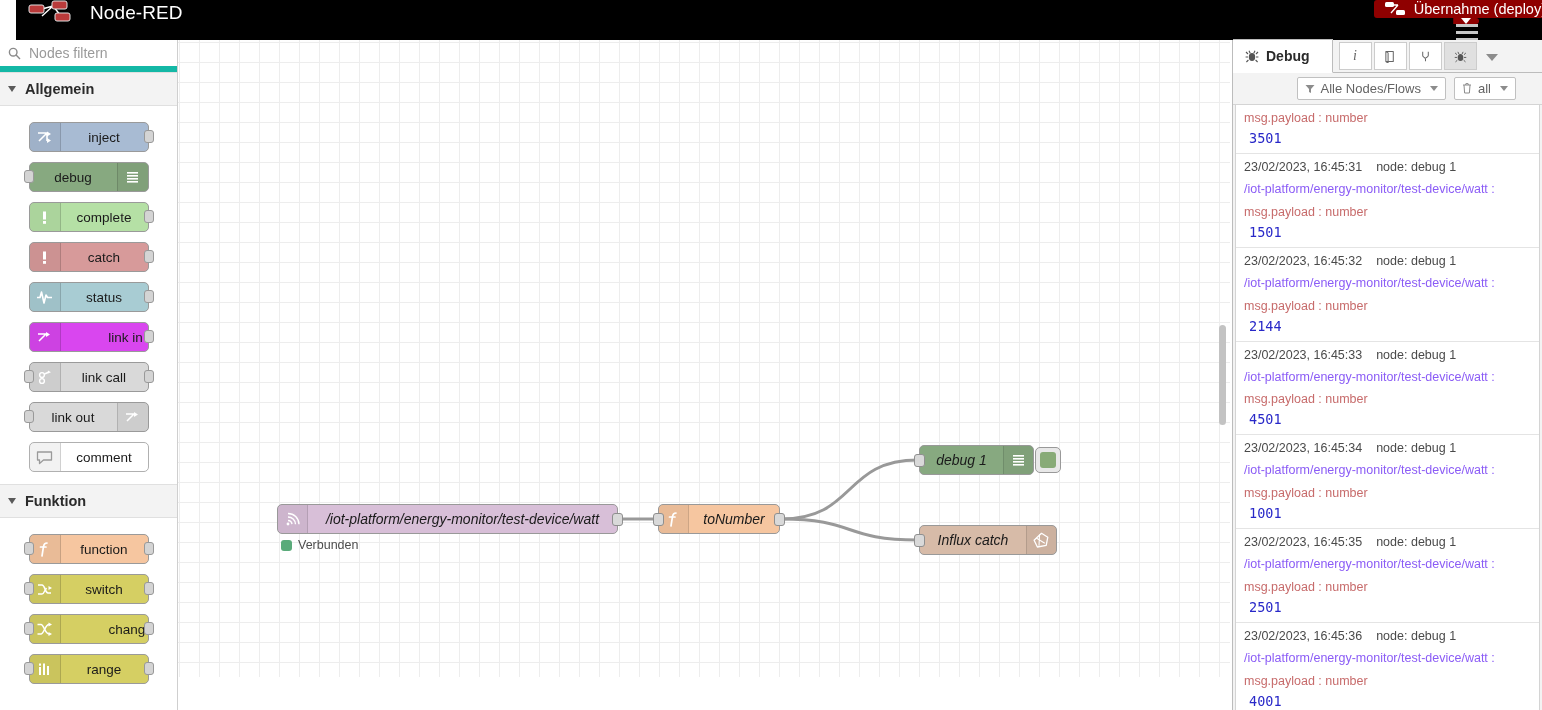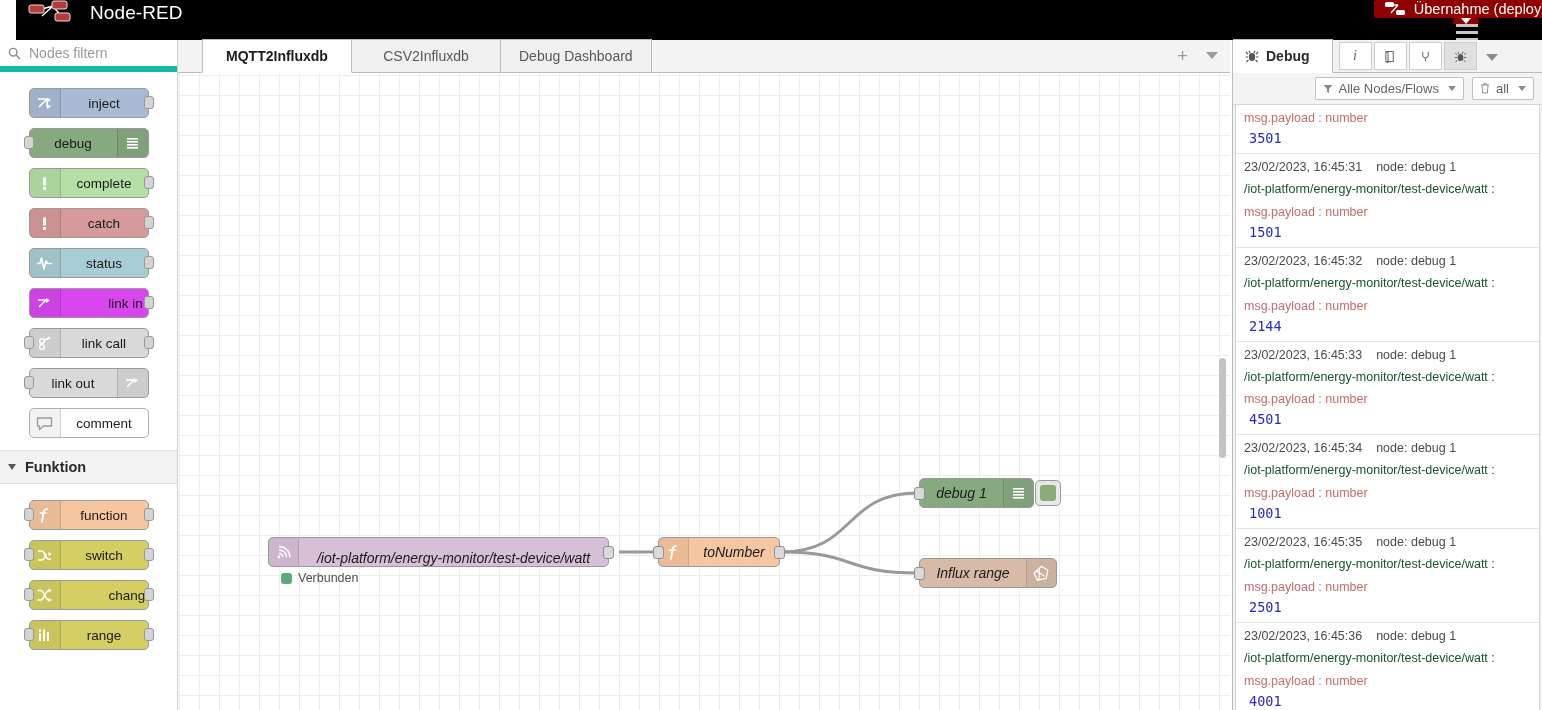--- a/index.html
+++ b/index.html
@@ -211,21 +211,21 @@
     margin-bottom: 2px;
   }
   .sb-ibtn.active { background: #e0e0e0; }
   .sb-caret {
     width: 0; height: 0; border-left: 6px solid transparent;
     border-right: 6px solid transparent; border-top: 7px solid #8c8c8c;
     margin: 0 0 11px 7px; cursor: pointer;
   }
   .sb-toolbar {
     height: 32px; display: flex; align-items: center; justify-content: flex-end;
-    gap: 8px; padding-right: 8px; background: #f3f3f3;
+    gap: 8px; padding-right: 26px; background: #f3f3f3;
     border-bottom: 1px solid #d4d4d4;
   }
   .tb-select {
     height: 23px; border: 1px solid #c0c0c0; background: #fff;
     display: flex; align-items: center; gap: 6px; padding: 0 7px;
     font-size: 13px; color: #636363; border-radius: 2px; cursor: pointer;
   }
   .tb-caret {
     width: 0; height: 0; border-left: 4.5px solid transparent;
     border-right: 4.5px solid transparent; border-top: 5.5px solid #8c8c8c;
@@ -237,21 +237,21 @@
     margin: 0 2px;
   }
   .dbg-msg {
     border-bottom: 1px solid #e4e4e4; padding: 6px 8px 7px 8px;
   }
   .dbg-meta {
     font-size: 12.5px; color: #4a4a4a; margin-bottom: 6px;
     display: flex; gap: 14px;
   }
   .dbg-topic {
-    font-size: 12.5px; color: #14532d; margin-bottom: 6px; line-height: 1.5;
+    font-size: 12.5px; color: #8b5cf6; margin-bottom: 6px; line-height: 1.5;
   }
   .dbg-prop { font-size: 12.5px; color: #c76b6b; margin-bottom: 5px; }
   .dbg-val {
     font-family: "DejaVu Sans Mono", monospace; font-size: 13.5px;
     color: #2828c8; padding-left: 5px;
   }
 </style>
 </head>
 <body>
 
@@ -289,20 +289,24 @@
 
   <div class="palette">
     <div class="palette-search">
       <svg class="search-ico" width="13" height="13" viewBox="0 0 13 13">
         <circle cx="5.2" cy="5.2" r="3.8" fill="none" stroke="#8a8a8a" stroke-width="1.4"></circle>
         <line x1="8.1" y1="8.1" x2="12" y2="12" stroke="#8a8a8a" stroke-width="1.4"></line>
       </svg>
       <input class="search-inp" type="text" placeholder="Nodes filtern" style="">
     </div>
     <div id="palette-body">
+        <div class="cat-header">
+          <span class="cat-caret"></span>
+                 <span class="cat-title">Allgemein</span>
+        </div>
         <div class="pal-list">
           <div class="pal-node" style="background: rgb(168, 187, 211);">
             <span class="pn-icon left">
               <svg width="17" height="17" viewBox="0 0 17 17">
                 <path d="M2 4 L11 4 M11 4 L3 12 M11 4 L11 12" stroke="#ffffff" stroke-width="1.6" fill="none"></path>
                 <path d="M11 2.5 L15 5 L11 7.5 Z" fill="#ffffff"></path>
                 <path d="M11 9 L15 11.5 L11 14 Z" fill="#ffffff"></path>
               </svg>
             </span>
             <span class="pn-label">inject</span>
@@ -443,46 +447,28 @@
             </span>
             <span class="pn-label">range</span>
             <span class="port out"></span>
             <span class="port in"></span>
           </div>
         </div>
       </div>
   </div>
 
   <div class="workspace">
-    <div class="tabbar">
-      <div class="tab-spacer"></div>
-      <div id="tabs-holder" style="display:flex;align-items:flex-end;">
-          <div class="tab active">
-            <span>MQTT2Influxdb</span>
-          </div>
-          <div class="tab">
-            <span>CSV2Influxdb</span>
-          </div>
-          <div class="tab">
-            <span>Debug Dashboard</span>
-          </div>
-        </div>
-      <div class="tabbar-actions">
-        <span class="tab-add">+</span>
-        <span class="tab-menu-caret"></span>
-      </div>
-    </div>
     <div class="canvas" id="canvas">
       <svg id="wires" width="1052" height="637" style="position:absolute;top:0;left:0;pointer-events:none;">
           <path d="M441 479 C481 479 439 479 479 479" stroke="#999" stroke-width="3" fill="none"></path>
           <path d="M603 479 C678.35 479 664.65 420 740 420" stroke="#999" stroke-width="3" fill="none"></path>
           <path d="M603 479 C678.35 479 664.65 500 740 500" stroke="#999" stroke-width="3" fill="none"></path>
         </svg>
       <div class="canvas-scrollbar"></div>
-    <div class="fnode" style="left: 90px; top: 464px; width: 341px; background: rgb(216, 191, 216); align-items: flex-end;">
+    <div class="fnode" style="left: 99px; top: 464px; width: 341px; background: rgb(216, 191, 216);">
           <span class="fn-icon ">
             <svg width="17" height="17" viewBox="0 0 17 17">
               <circle cx="4" cy="13" r="1.4" fill="#ffffff"></circle>
               <path d="M4 9.5 A4.2 4.2 0 0 1 8 13.2" stroke="#ffffff" stroke-width="1.4" fill="none"></path>
               <path d="M4 6 A7.6 7.6 0 0 1 11.5 13.2" stroke="#ffffff" stroke-width="1.4" fill="none"></path>
               <path d="M4 2.5 A11 11 0 0 1 15 13.2" stroke="#ffffff" stroke-width="1.4" fill="none"></path>
             </svg>
           </span>
           <span class="fn-label">/iot-platform/energy-monitor/test-device/watt</span>
           <span class="fport out"></span>
@@ -511,21 +497,21 @@
               <rect x="3" y="9" width="11" height="1.6" fill="#ffffff"></rect>
               <rect x="3" y="12" width="11" height="1.6" fill="#ffffff"></rect>
             </svg>
           </span>
           <span class="fport in"></span>
           <span class="dbg-btn">
             <i></i>
           </span>
         </div>
         <div class="fnode" style="left: 741px; top: 485px; width: 138px; background: rgb(215, 187, 168);">
-          <span class="fn-label">Influx range</span>
+          <span class="fn-label">Influx catch</span>
           <span class="fn-icon rt">
             <svg width="17" height="17" viewBox="0 0 17 17">
               <path d="M8.5 1.3 L14.8 5.2 L13.2 13.4 L4.4 15 L1.1 8.3 Z" fill="none" stroke="#ffffff" stroke-width="1.3" stroke-linejoin="round"></path>
               <path d="M3.2 6 L11.8 11.2 M6.5 2.6 L6 13.8" stroke="#ffffff" stroke-width="1.1" fill="none"></path>
             </svg>
           </span>
           <span class="fport in"></span>
         </div>
       </div>
   </div>

